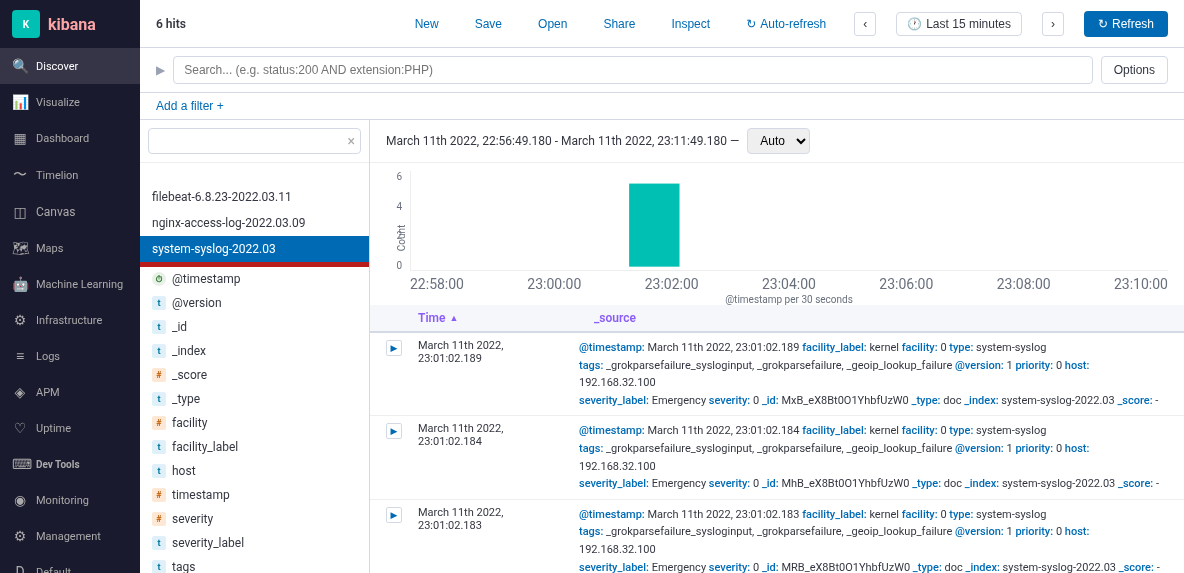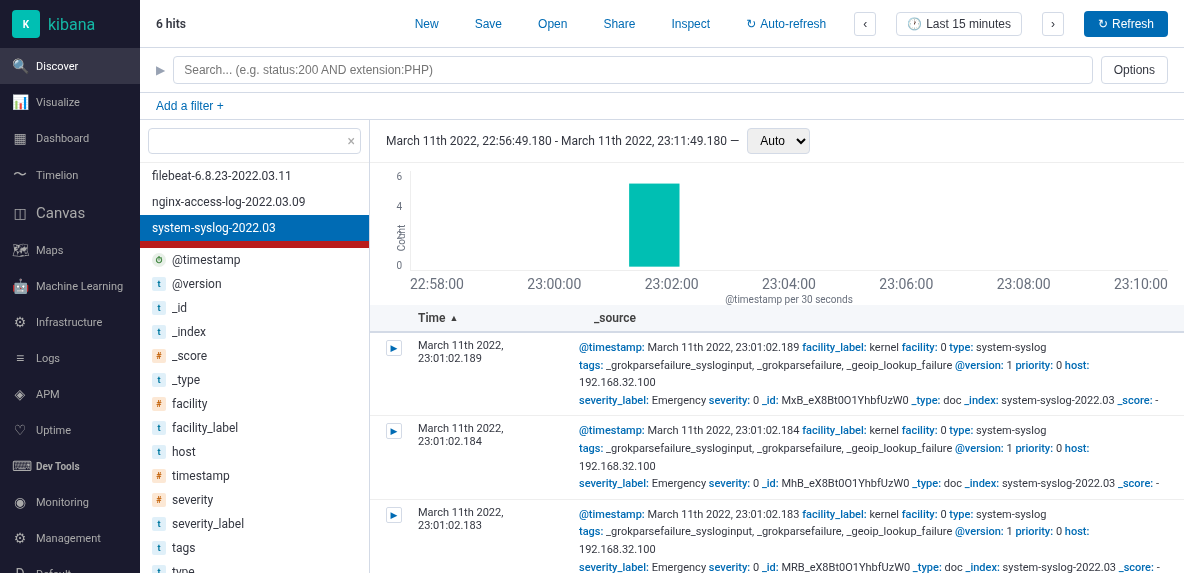--- a/index.html
+++ b/index.html
@@ -2,21 +2,21 @@
 <html><head>
   <meta charset="utf-8">
   <style>
     * { box-sizing: border-box; margin: 0; padding: 0; }
     body { font-family: -apple-system, BlinkMacSystemFont, 'Segoe UI', Roboto, sans-serif; font-size: 12px; background: #f5f7fa; color: #343741; display: flex; height: 573px; overflow: hidden; }
 
     
     .sidebar { width: 140px; background: #1a1a2e; display: flex; flex-direction: column; color: #ccc; flex-shrink: 0; }
     .sidebar-logo { display: flex; align-items: center; padding: 10px 12px; background: #1a1a2e; height: 48px; }
     .sidebar-logo .logo-icon { width: 28px; height: 28px; background: #00bfb3; border-radius: 4px; display: flex; align-items: center; justify-content: center; color: white; font-weight: bold; font-size: 10px; margin-right: 8px; }
-    .sidebar-logo .logo-text { color: #14b8a6; font-size: 16px; font-weight: 400; }
+    .sidebar-logo .logo-text { color: #fca5a5; font-size: 16px; font-weight: 700; }
     .sidebar-item { display: flex; align-items: center; padding: 10px 12px; cursor: pointer; color: #aaa; font-size: 12px; gap: 8px; }
     .sidebar-item.active { background: rgba(255,255,255,0.12); color: white; }
     .sidebar-item .icon { width: 16px; text-align: center; font-size: 14px; }
 
     
     .main { flex: 1; display: flex; flex-direction: column; overflow: hidden; }
 
     
     .topbar { background: white; border-bottom: 1px solid #d3dae6; display: flex; align-items: center; padding: 0 16px; height: 48px; gap: 12px; }
     .topbar-hits { font-size: 12px; font-weight: 600; color: #343741; margin-right: 8px; }
@@ -37,37 +37,37 @@
     .filter-bar { background: white; border-bottom: 1px solid #d3dae6; padding: 6px 16px; display: flex; align-items: center; gap: 8px; }
     .add-filter-btn { color: #006bb4; background: none; border: none; cursor: pointer; font-size: 12px; display: flex; align-items: center; gap: 4px; }
 
     
     .content { display: flex; flex: 1; overflow: hidden; }
 
     
     .fields-panel { width: 230px; background: white; border-right: 1px solid #d3dae6; display: flex; flex-direction: column; overflow: hidden; }
     .fields-search-area { padding: 8px; border-bottom: 1px solid #eee; }
     .fields-search-input { width: 100%; border: 1px solid #d3dae6; border-radius: 4px; padding: 5px 8px; font-size: 12px; outline: none; }
-    .index-list { border-bottom: 7px solid #b91c1c; }
+    .index-list { border-bottom: 5px solid #b91c1c; margin-top: 21px; }
     .index-item { padding: 6px 12px; font-size: 12px; cursor: pointer; color: #343741; }
     .index-item.selected { background: #006bb4; color: white; }
     .fields-list { flex: 1; overflow-y: auto; }
     .field-item { display: flex; align-items: center; padding: 5px 12px; font-size: 12px; color: #343741; cursor: pointer; gap: 6px; }
     .field-badge { width: 14px; height: 14px; border-radius: 2px; display: flex; align-items: center; justify-content: center; font-size: 9px; font-weight: bold; flex-shrink: 0; }
     .badge-t { background: #e0f0f9; color: #0078a0; }
     .badge-hash { background: #fce8d5; color: #c05c00; }
     .badge-clock { background: #e8f0e8; color: #2d7a2d; border-radius: 50%; }
 
     
     .results-panel { flex: 1; display: flex; flex-direction: column; overflow: hidden; background: white; }
     .time-bar { display: flex; align-items: center; padding: 8px 16px; border-bottom: 1px solid #eee; font-size: 12px; color: #343741; gap: 8px; }
     .time-select { border: 1px solid #d3dae6; border-radius: 4px; padding: 4px 8px; font-size: 12px; }
     .chart-area { padding: 8px 16px 0; }
     .results-table { flex: 1; overflow-y: auto; }
-    .results-header { display: flex; padding: 6px 16px; border-bottom: 2px solid #d3dae6; background: #f5f7fa; font-size: 12px; font-weight: 600; color: #404040; gap: 16px; }
+    .results-header { display: flex; padding: 6px 16px; border-bottom: 2px solid #d3dae6; background: #f5f7fa; font-size: 12px; font-weight: 600; color: #8b5cf6; gap: 16px; }
     .col-time { width: 160px; flex-shrink: 0; display: flex; align-items: center; gap: 4px; }
     .col-source { flex: 1; }
     .result-row { display: flex; border-bottom: 1px solid #eee; padding: 6px 16px; gap: 16px; align-items: flex-start; }
     .expand-btn { width: 16px; height: 16px; background: none; border: 1px solid #d3dae6; border-radius: 2px; cursor: pointer; display: flex; align-items: center; justify-content: center; font-size: 9px; color: #006bb4; flex-shrink: 0; margin-top: 1px; }
     .row-time { width: 145px; flex-shrink: 0; font-size: 11px; color: #343741; }
     .row-source { flex: 1; font-size: 11px; line-height: 1.6; color: #343741; }
     .row-source .line { display: block; }
   </style>
 </head>
 <body>
@@ -89,21 +89,21 @@
       <div class="sidebar-item">
         <span class="icon">▦</span>
         <span style="font-size:11px;">Dashboard</span>
       </div>
       <div class="sidebar-item">
         <span class="icon">〜</span>
         <span style="font-size:11px;">Timelion</span>
       </div>
       <div class="sidebar-item">
         <span class="icon">◫</span>
-        <span style="font-size:15px;">Canvas</span>
+        <span style="font-size:12px;">Canvas</span>
       </div>
       <div class="sidebar-item">
         <span class="icon">🗺</span>
         <span style="font-size:11px;">Maps</span>
       </div>
       <div class="sidebar-item">
         <span class="icon">🤖</span>
         <span style="font-size:11px;">Machine Learning</span>
       </div>
       <div class="sidebar-item">

